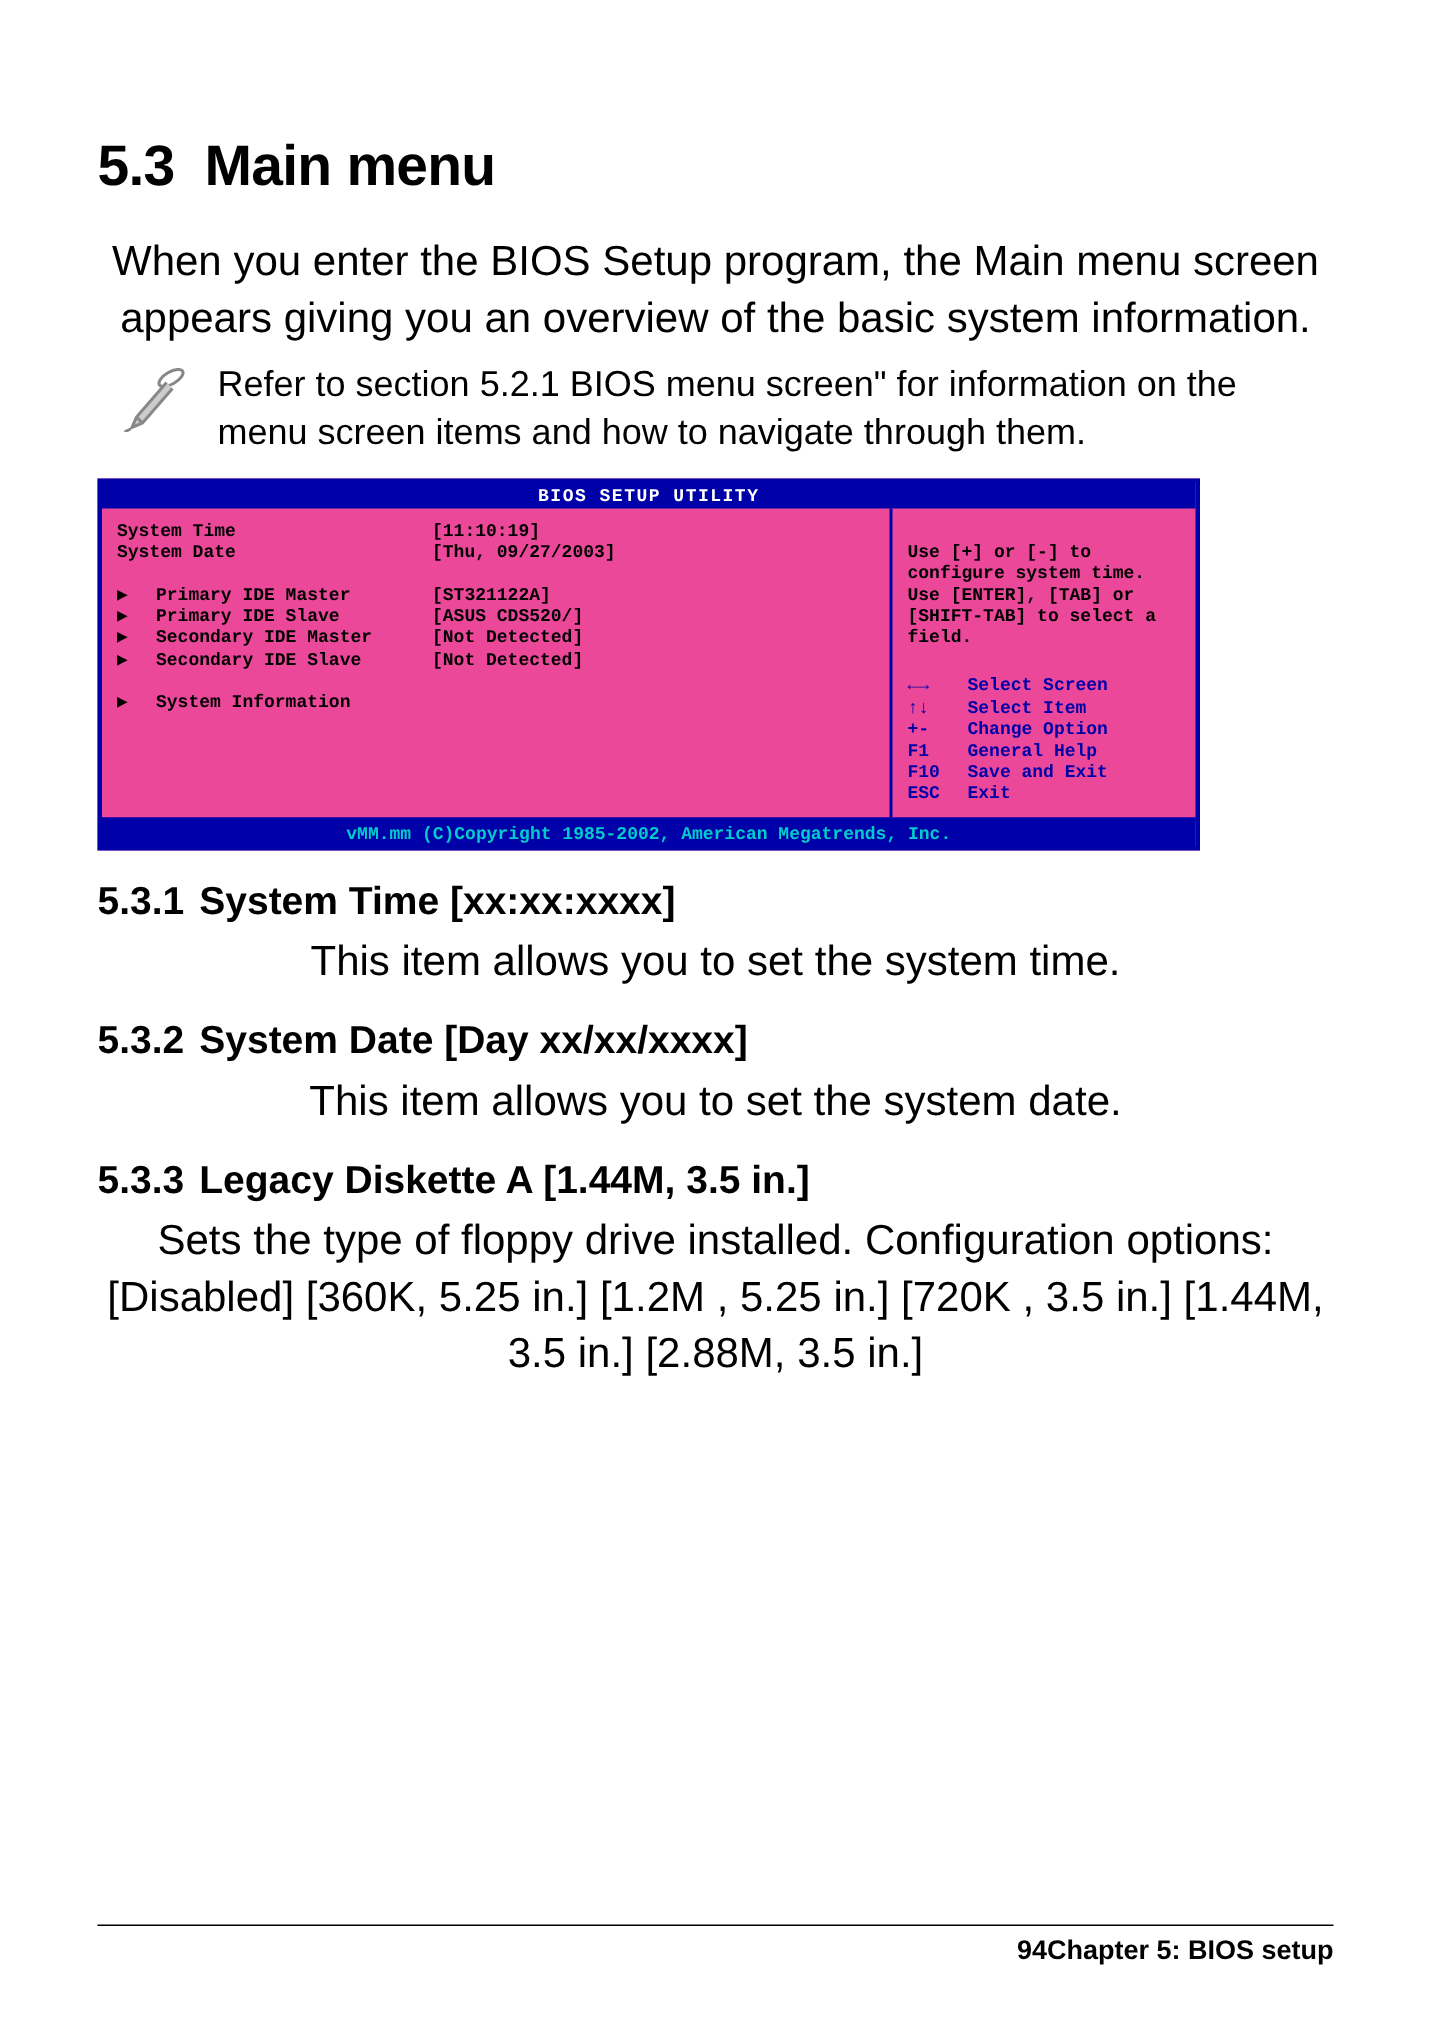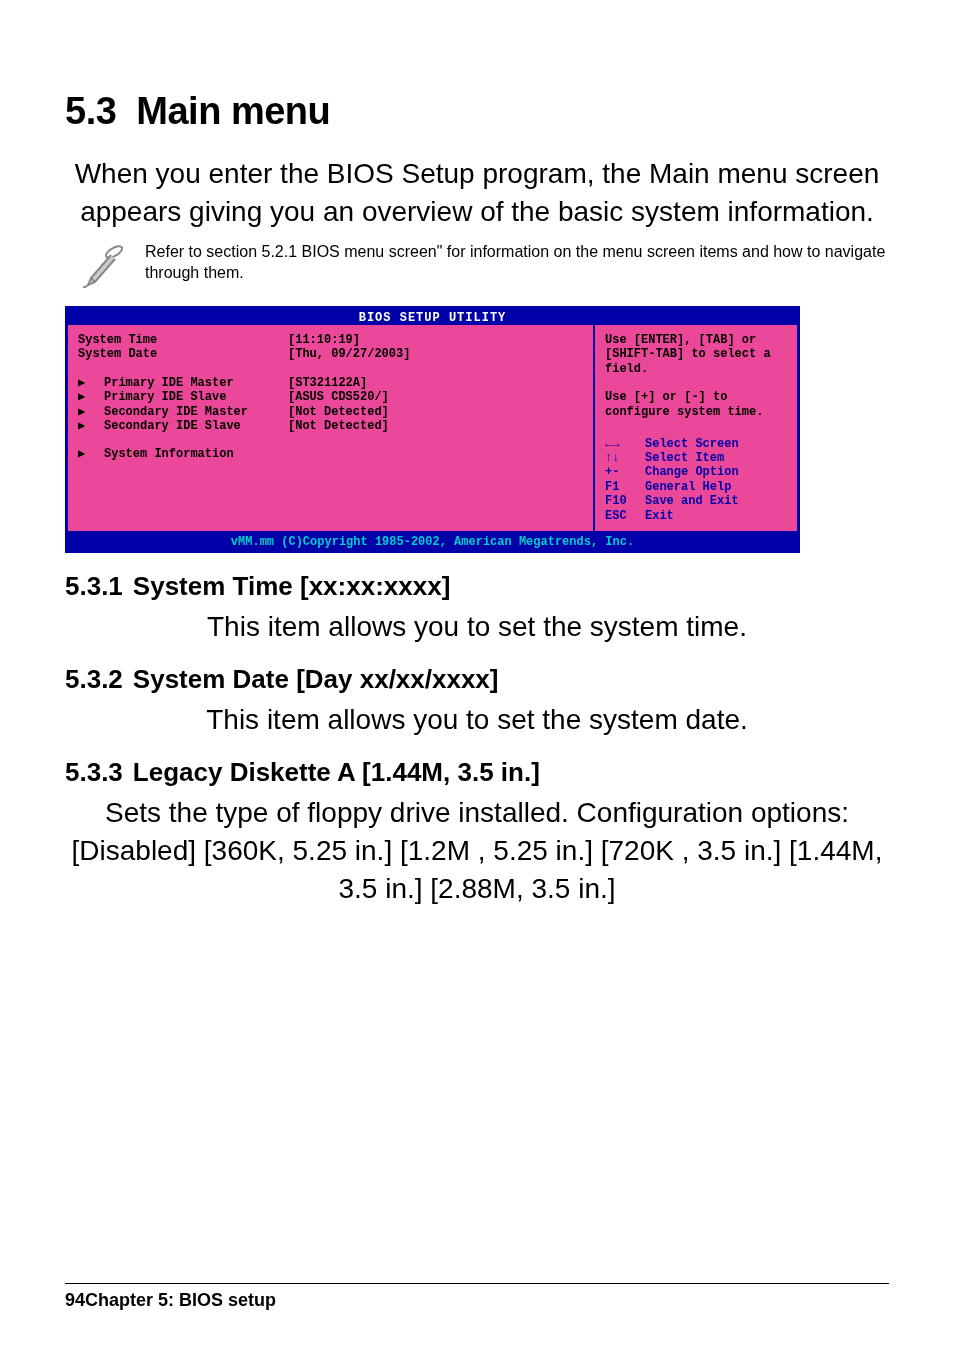--- a/index.html
+++ b/index.html
@@ -35,21 +35,21 @@
       margin: 10px 0 14px 0;
     }
     .note-icon {
       width: 80px;
       flex-shrink: 0;
       text-align: center;
       padding-top: 3px;
     }
     .note-icon svg { display: inline-block; }
     .note-text {
-      font-size: 16px;
+      font-size: 24px;
       line-height: 1.35;
       flex: 1;
     }
 
     
     .bios {
       width: 735px;
       margin: 6px 0 12px 0;
       border: 3px solid #0000a8;
       font-family: "Courier New", monospace;
@@ -140,21 +140,21 @@
     .sub-num { margin-right: 10px; }
 
     .footer {
       position: absolute;
       bottom: 40px;
       left: 65px;
       right: 65px;
       border-top: 1px solid #000;
       padding-top: 6px;
       display: flex;
-      justify-content: flex-start;
+      justify-content: flex-end;
       font-weight: bold;
       font-size: 18px;
     }
   </style>
 </head>
 <body>
 
 <h1 class="section-title">
   <span class="section-num">5.3</span><span>Main menu</span>
 </h1>
@@ -211,22 +211,22 @@
       </div>
       <div class="bios-sub">
         <div class="bios-subrow">
           <span class="bios-arrow">▶</span>
           <span class="k">System Information</span>
         </div>
       </div>
     </div>
     <div class="bios-side">
       <div class="bios-side-top">
+        <div class="bios-side-help" style="margin-top:14px">Use [+] or [-] to configure system time.</div>
         <div class="bios-side-help">Use [ENTER], [TAB] or [SHIFT-TAB] to select a field.</div>
-        <div class="bios-side-help" style="margin-top:14px">Use [+] or [-] to configure system time.</div>
       </div>
       <div class="bios-keys">
         <div class="kr">
             <span class="kk">←→</span>
             <span>Select Screen</span>
           </div>
         <div class="kr">
             <span class="kk">↑↓</span>
             <span>Select Item</span>
           </div>

